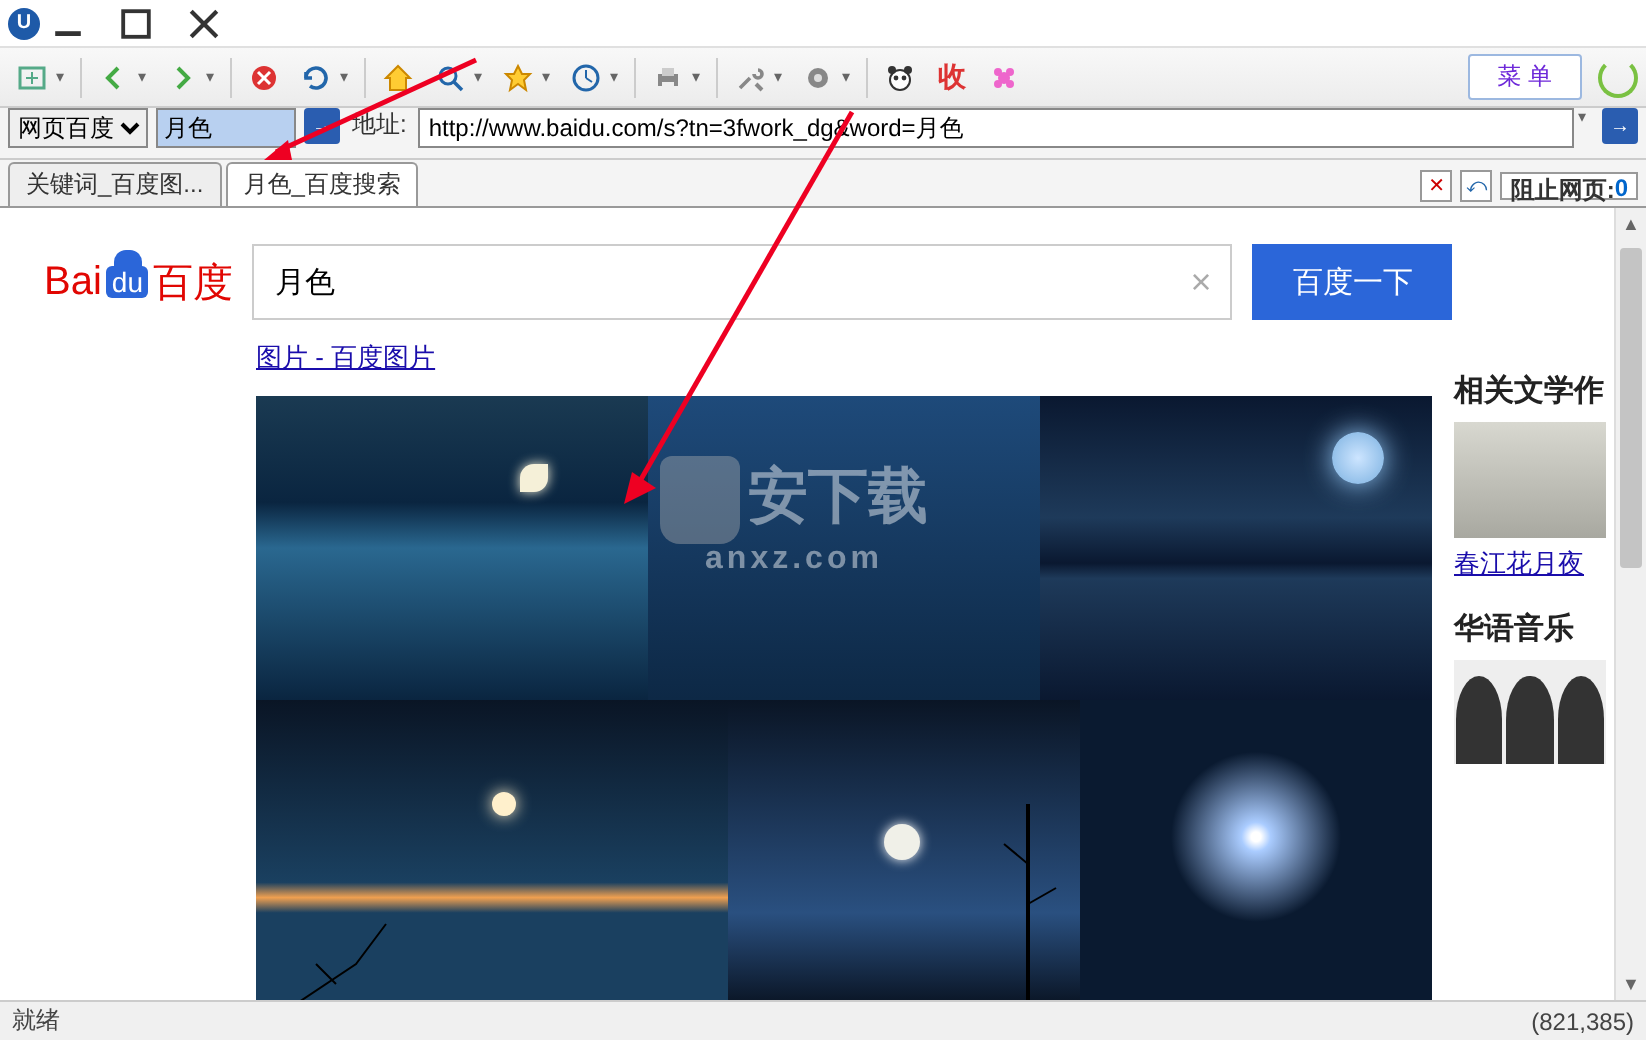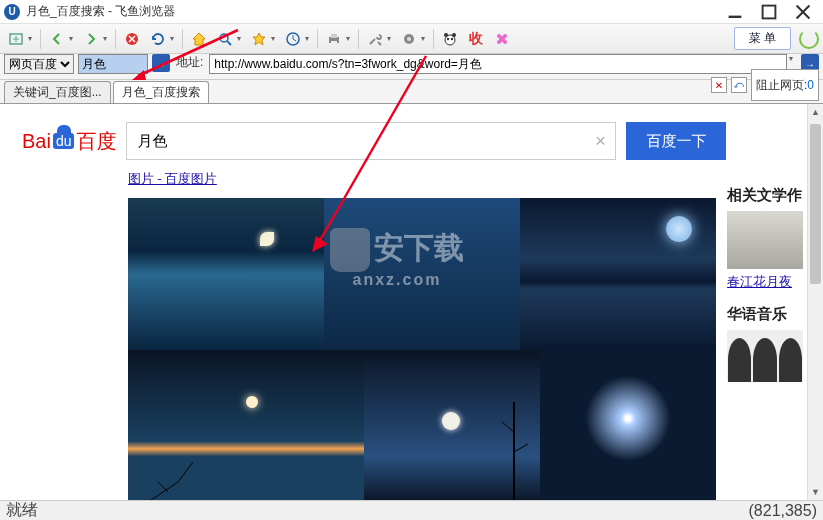--- a/index.html
+++ b/index.html
@@ -9,50 +9,50 @@
 .titlebar .app-icon { width: 16px; height: 16px; background: #1e5aa8; border-radius: 50%; margin-right: 6px; display:flex; align-items:center; justify-content:center; color:#fff; font-size:10px; font-weight:bold;}
 .titlebar .title { flex: 1; color: #333; }
 .winbtns { display: flex; gap: 18px; padding-right: 8px; }
 .winbtn { width: 16px; height: 16px; display: flex; align-items: center; justify-content: center; cursor: pointer; color:#555; }
 
 .toolbar { height: 30px; background: linear-gradient(#f8f8f8,#ececec); border-bottom: 1px solid #ccc; display: flex; align-items: center; padding: 0 4px; gap: 2px; }
 .tbtn { width: 24px; height: 24px; display: flex; align-items: center; justify-content: center; cursor: pointer; border-radius: 2px; }
 .tbtn svg { width: 16px; height: 16px; }
 .tsep { width: 1px; height: 20px; background: #ccc; margin: 0 2px; }
 .drop-arrow { width: 8px; color: #666; font-size: 8px; margin-left: -2px; cursor:pointer; }
-.menu-btn { margin-left: auto; border: 1px solid #9cb8e0; background: #fff; color: #0f172a; padding: 2px 14px; border-radius: 2px; cursor: pointer; font-size: 12px; }
+.menu-btn { margin-left: auto; border: 1px solid #9cb8e0; background: #fff; color: #6d28d9; padding: 2px 14px; border-radius: 2px; cursor: pointer; font-size: 12px; }
 .refresh-circle { width:20px; height:20px; border:2px solid #7ac142; border-radius:50%; border-top-color:transparent; margin-left:6px;}
 
 .addrbar { height: 26px; background: #f4f4f4; border-bottom: 1px solid #ccc; display: flex; padding: 0 4px; gap: 4px; }
 .addrbar select { height: 20px; font-size: 12px; border: 1px solid #888; }
 .search-mini { width: 70px; height: 20px; border: 1px solid #888; background: #b8d0f0; padding: 0 3px; font-size: 12px; color:#000; }
 .go-btn { width: 18px; height: 18px; background: #2a5db0; border-radius: 2px; display:flex; align-items:center; justify-content:center; cursor:pointer; color:#fff; font-size:10px;}
 .addr-label { color: #333; margin: 0 2px; }
 .addr-input { flex: 1; height: 20px; border: 1px solid #888; padding: 0 4px; font-size: 12px; }
 
 .tabbar { height: 24px; background: #f4f4f4; border-bottom: 1px solid #999; display: flex; align-items: flex-end; padding: 0 4px; }
 .tab { height: 22px; border: 1px solid #999; border-bottom: none; background: #eee; padding: 0 8px; display: flex; align-items: center; font-size: 12px; margin-right: 2px; cursor: pointer; border-radius: 3px 3px 0 0; color:#333; white-space:nowrap; }
 .tab.active { background: #fff; }
 .tab-controls { margin-left: auto; display: flex; align-items: center; gap: 4px; padding-bottom: 2px; }
 .tab-ctrl-btn { width:16px; height:16px; border:1px solid #999; background:#fff; display:flex; align-items:center; justify-content:center; cursor:pointer; font-size:10px; color:#c00;}
-.block-info { font-size: 12px; color: #333; border:1px solid #999; background:#fff; padding:0 4px; height:32px; display:flex; align-items:center;}
+.block-info { font-size: 12px; color: #333; border:1px solid #999; background:#fff; padding:0 4px; height:14px; display:flex; font-weight:bold;}
 
 .content { position: absolute; top: 104px; left: 0; right: 16px; bottom: 20px; overflow: hidden; background: #fff; }
 .baidu-header { display: flex; align-items: center; padding: 18px 12px 10px 22px; gap: 10px; }
 .baidu-logo { display: flex; align-items: center; font-size: 20px; font-weight: normal; }
 .baidu-logo .bai { color: #e10602; }
 .baidu-logo .du-box { background: #2b66d9; color: #fff; padding: 0 3px; border-radius: 3px; font-size:14px; margin:0 2px; position:relative;}
 .baidu-logo .du-box::before{content:"";position:absolute;top:-8px;left:50%;transform:translateX(-50%);width:14px;height:10px;background:#2b66d9;border-radius:6px 6px 0 0;}
 .baidu-logo .de { color: #e10602; }
 .search-box { flex: 1; max-width: 490px; height: 38px; border: 1px solid #ccc; display: flex; align-items: center; }
 .search-box input { flex: 1; border: none; outline: none; padding: 0 10px; font-size: 15px; height: 100%; }
 .clear-x { width: 30px; color: #aaa; font-size: 18px; cursor: pointer; text-align:center; }
 .search-btn { height: 38px; background: #2b66d9; color: #fff; border: none; padding: 0 20px; font-size: 15px; cursor: pointer; }
 
-.breadcrumb-link { margin-left: 128px; color: #1a0dab; text-decoration: underline; font-size: 13px; display:inline-block; padding-bottom:6px;font-family:Liberation Serif, serif;}
+.breadcrumb-link { margin-left: 128px; color: #1a0dab; text-decoration: underline; font-size: 13px; display:inline-block; padding-bottom:6px;}
 
 .image-grid { display: flex; flex-wrap: wrap; margin-left: 128px; margin-top: 4px; width: 590px; }
 .thumb { height: 152px; background: #0a2540; background-size: cover; position: relative; overflow:hidden; }
 .t1 { width: 196px; background: linear-gradient(#1a3a52 0%, #0a2540 35%, #2a6890 50%, #0a2540 100%); }
 .t2 { width: 196px; background: linear-gradient(#1e4a7a, #0d2845); }
 .t3 { width: 196px; background: linear-gradient(#0a1830 0%, #1e3a5a 40%, #0a1830 55%, #1e3a5a 60%, #0a1830 100%); }
 .t4 { width: 236px; background: linear-gradient(#0a1525, #1a4060 60%, #f0a050 65%, #1a4060 70%); }
 .t5 { width: 176px; background: linear-gradient(#0a1525 0%, #2a5080 70%, #0a1525 100%); }
 .t6 { width: 176px; background: radial-gradient(circle at 50% 45%, #fff 2%, #aaccff 6%, #0a1a30 35%); }
 .moon { position: absolute; border-radius: 50%; }
@@ -75,29 +75,28 @@
 .side-img2 .p{flex:1;background:#333;border-radius:50% 50% 0 0;margin:8px 1px 0;}
 
 .arrow-annotation { position: absolute; pointer-events: none; }
 .arrow1 { top: 28px; left: 130px; }
 .arrow2 { top: 54px; left: 308px; }
 
 .vscroll { position: absolute; right: 0; top: 104px; bottom: 20px; width: 16px; background: #f0f0f0; border-left: 1px solid #ddd; }
 .vscroll .sthumb { position:absolute; top:20px; left:2px; right:2px; height:160px; background:#c4c4c4; border-radius:2px;}
 .vscroll .sarr { position:absolute; left:0; right:0; height:16px; text-align:center; font-size:9px; color:#666; line-height:16px;}
 
-.statusbar { position: absolute; bottom: 0; left: 0; right: 0; height: 20px; background: #f0f0f0; border-top: 1px solid #ccc; display: flex; align-items: center; padding: 0 6px; font-size: 16px; color:#444; }
+.statusbar { position: absolute; bottom: 0; left: 0; right: 0; height: 20px; background: #f0f0f0; border-top: 1px solid #ccc; display: flex; align-items: center; padding: 0 6px; font-size: 12px; color:#444; }
 .statusbar .coords { margin-left: auto; }
 </style>
 </head>
 <body>
 
 <div class="titlebar">
   <div class="app-icon">U</div>
-  <div class="title">月色_百度搜索 - 飞鱼浏览器</div>
   <div class="winbtns">
     <div class="winbtn">
         <svg viewBox="0 0 10 10">
           <line x1="1" y1="8" x2="9" y2="8" stroke="#333" stroke-width="1.5"></line>
         </svg>
       </div>
     <div class="winbtn">
         <svg viewBox="0 0 10 10">
           <rect x="1" y="1" width="8" height="8" fill="none" stroke="#333" stroke-width="1.2"></rect>
         </svg>

